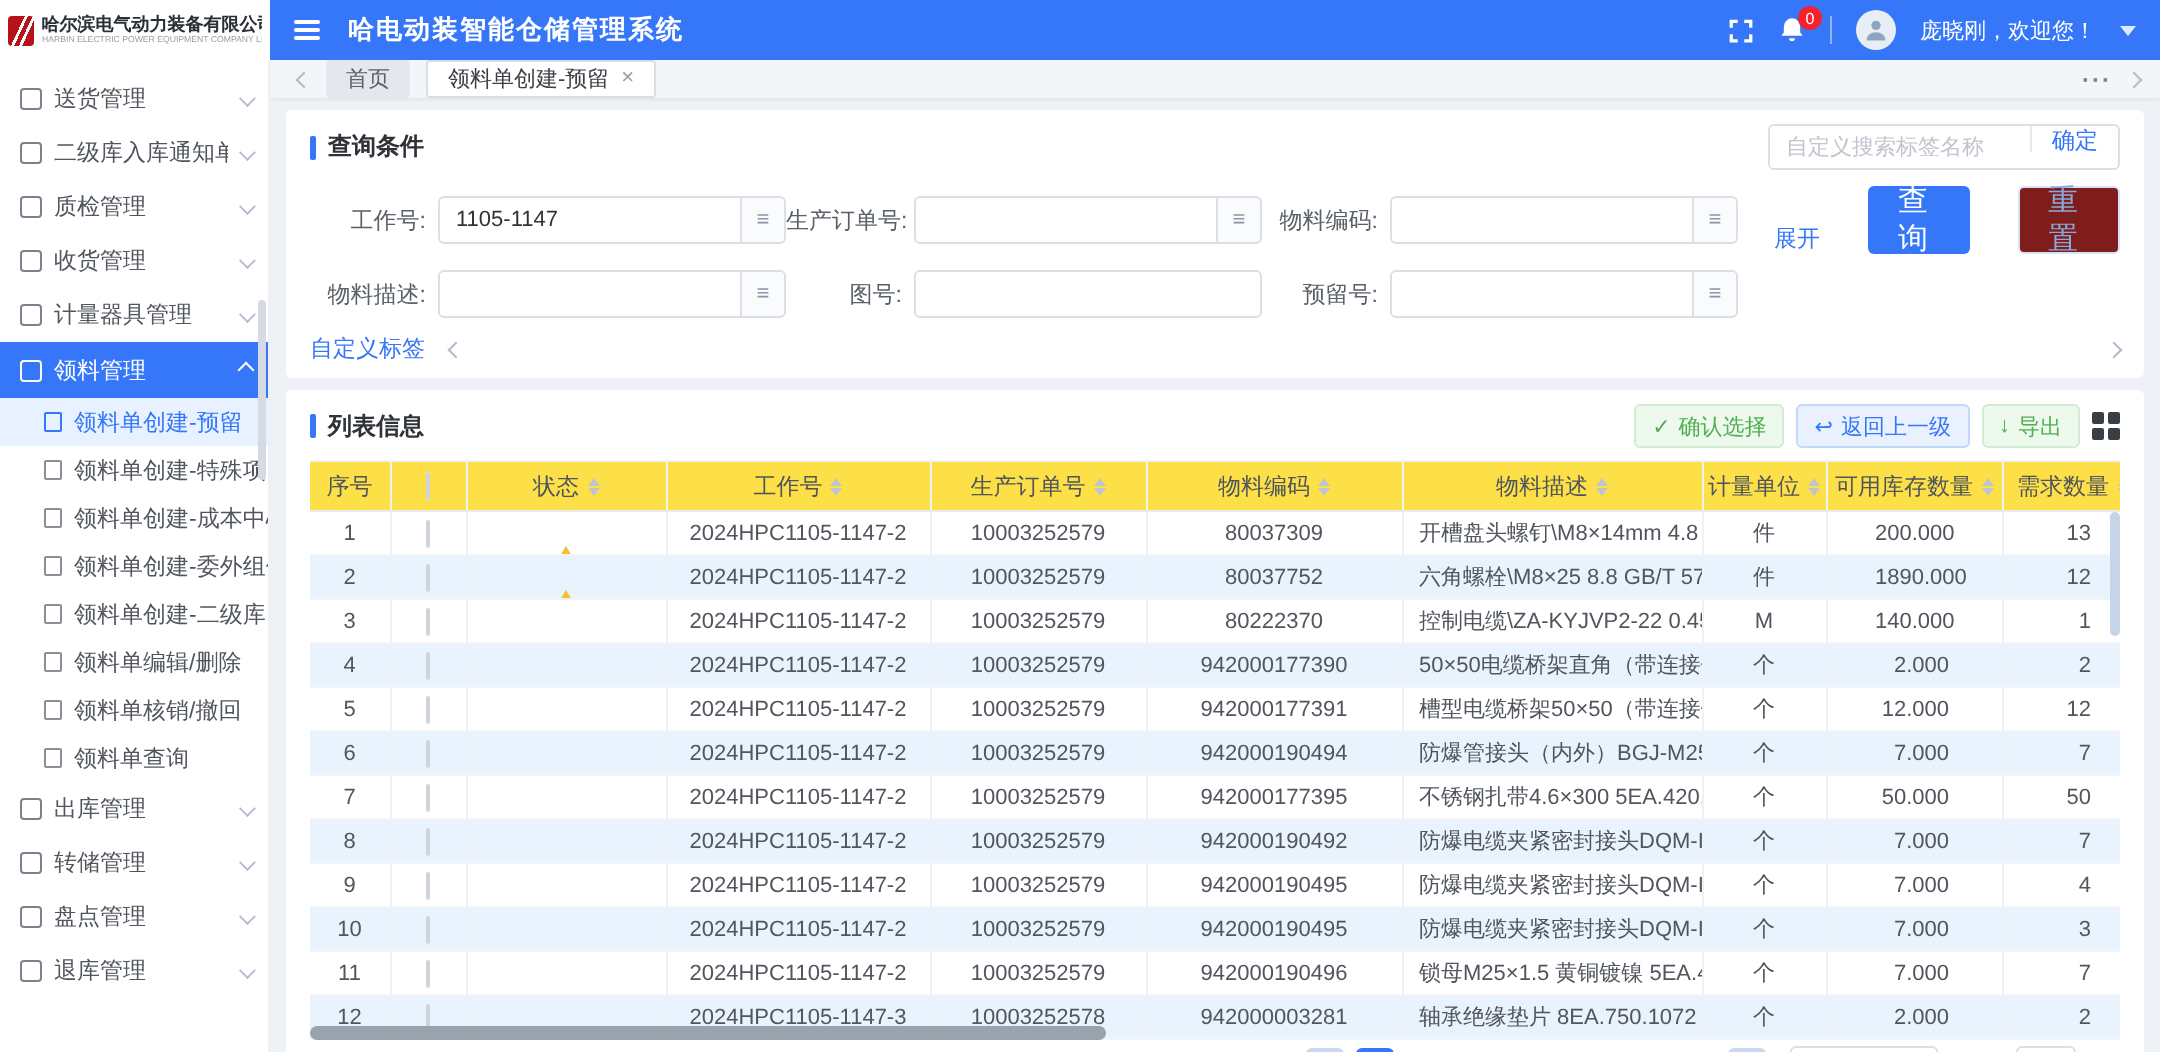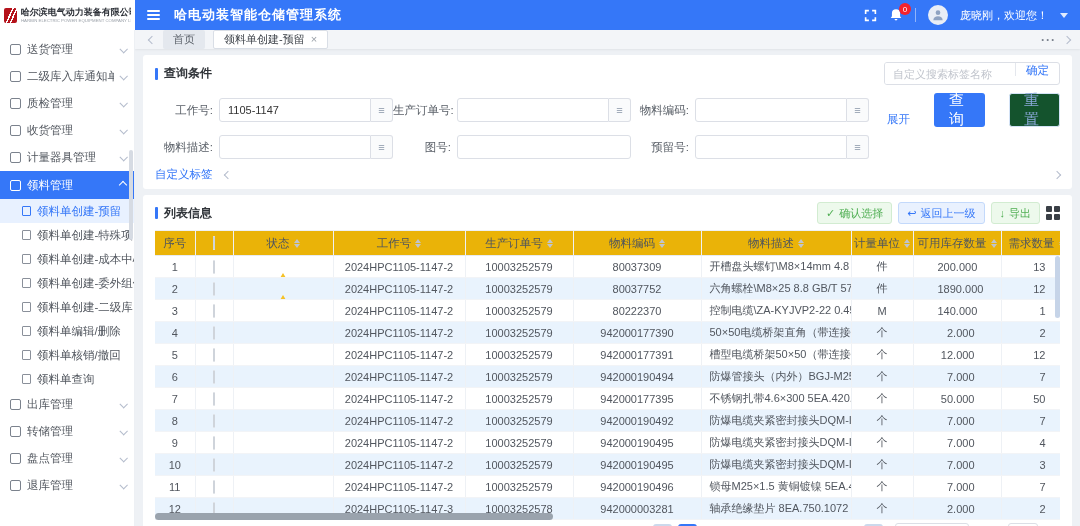--- a/index.html
+++ b/index.html
@@ -73,37 +73,37 @@
   .fgroup { display:flex; align-items:center; }
   .flabel { width:64px; text-align:right; color:#5a6068; font-size:11.5px; padding-right:6px; white-space:nowrap; }
   .fctrl { display:flex; height:24px; }
   .fctrl input { width:152px; height:24px; border:1px solid #dcdfe6; border-radius:3px 0 0 3px; padding:0 8px; font-size:11px; color:#333; outline:none; }
   .fctrl input.no-addon { border-radius:3px; width:174px; }
   .addon { width:22px; height:24px; border:1px solid #dcdfe6; border-left:none; border-radius:0 3px 3px 0; background:#fafbfc; color:#8a97a8; display:flex; align-items:center; justify-content:center; font-size:11px; cursor:pointer; }
   .qbtns { display:flex; align-items:flex-end; gap:24px; margin-left:18px; }
   .link-btn { color:#3577f8; font-size:11.5px; cursor:pointer; white-space:nowrap; }
   .btn { height:16px; padding:16px 14px; border-radius:3px; font-size:15px; display:inline-flex; align-items:center; cursor:pointer; border:1px solid transparent; }
   .btn.primary { background:#3577f8; color:#fff; }
-  .btn.plain { background:#14532d; color:#8aa8d8; border-color:#d4e3f7; }
+  .btn.plain { background:#7f1d1d; color:#8aa8d8; border-color:#d4e3f7; }
   .custom-tag-row { display:flex; align-items:center; gap:12px; margin-top:2px; }
   .ct-right { margin-left:auto; padding-right:2px; }
 
   
   .list-panel { flex:1; margin-bottom:8px; display:flex; flex-direction:column; position:relative; }
   .tool-btn { height:22px; display:inline-flex; align-items:center; gap:4px; padding:0 8px; border-radius:3px; font-size:11px; cursor:pointer; border:1px solid transparent; }
   .tool-btn.green { background:#edf9ec; color:#4fae52; border-color:#d2ecd1; }
   .tool-btn.blue { background:#e9f1fe; color:#3577f8; border-color:#c3d9fb; }
   .list-tools { margin-left:auto; display:flex; align-items:center; gap:6px; }
   .grid-icon { width:14px; height:14px; display:grid; grid-template-columns:1fr 1fr; gap:2px; cursor:pointer; }
   .grid-icon i { background:#3a3f46; border-radius:1px; }
 
   .tbl-wrap { margin-top:6px; position:relative; flex:1; overflow:hidden; }
   table { border-collapse:collapse; table-layout:fixed; width:917px; }
   th, td { border-right:1px solid #eef1f5; overflow:hidden; white-space:nowrap; font-weight:normal; }
-  thead th { background:#eab308; height:25px; font-size:11.5px; color:#4f555d; border-bottom:1px solid #e8ebf0; border-top:1px solid #eef1f5; }
+  thead th { background:#fde047; height:25px; font-size:11.5px; color:#4f555d; border-bottom:1px solid #e8ebf0; border-top:1px solid #eef1f5; }
   tbody td { height:22px; font-size:11px; color:#51565e; border-bottom:1px solid #f2f4f7; }
   tbody tr:nth-child(even) td { background:#e9f3fd; }
   .th-inner { display:inline-flex; align-items:center; justify-content:center; gap:2px; }
   .sort { display:inline-flex; flex-direction:column; gap:1px; margin-left:2px; cursor:pointer; }
   .sort i { width:0; height:0; border-left:3.5px solid transparent; border-right:3.5px solid transparent; }
   .sort .u { border-bottom:4px solid #c0c4cc; }
   .sort .d { border-top:4px solid #c0c4cc; }
   .ck { width:12px; height:12px; border:1px solid #cfd4db; border-radius:2px; background:#fff; margin:0 auto; cursor:pointer; }
   td.c, th.c { text-align:center; }
   td.l { text-align:left; padding-left:8px; }

